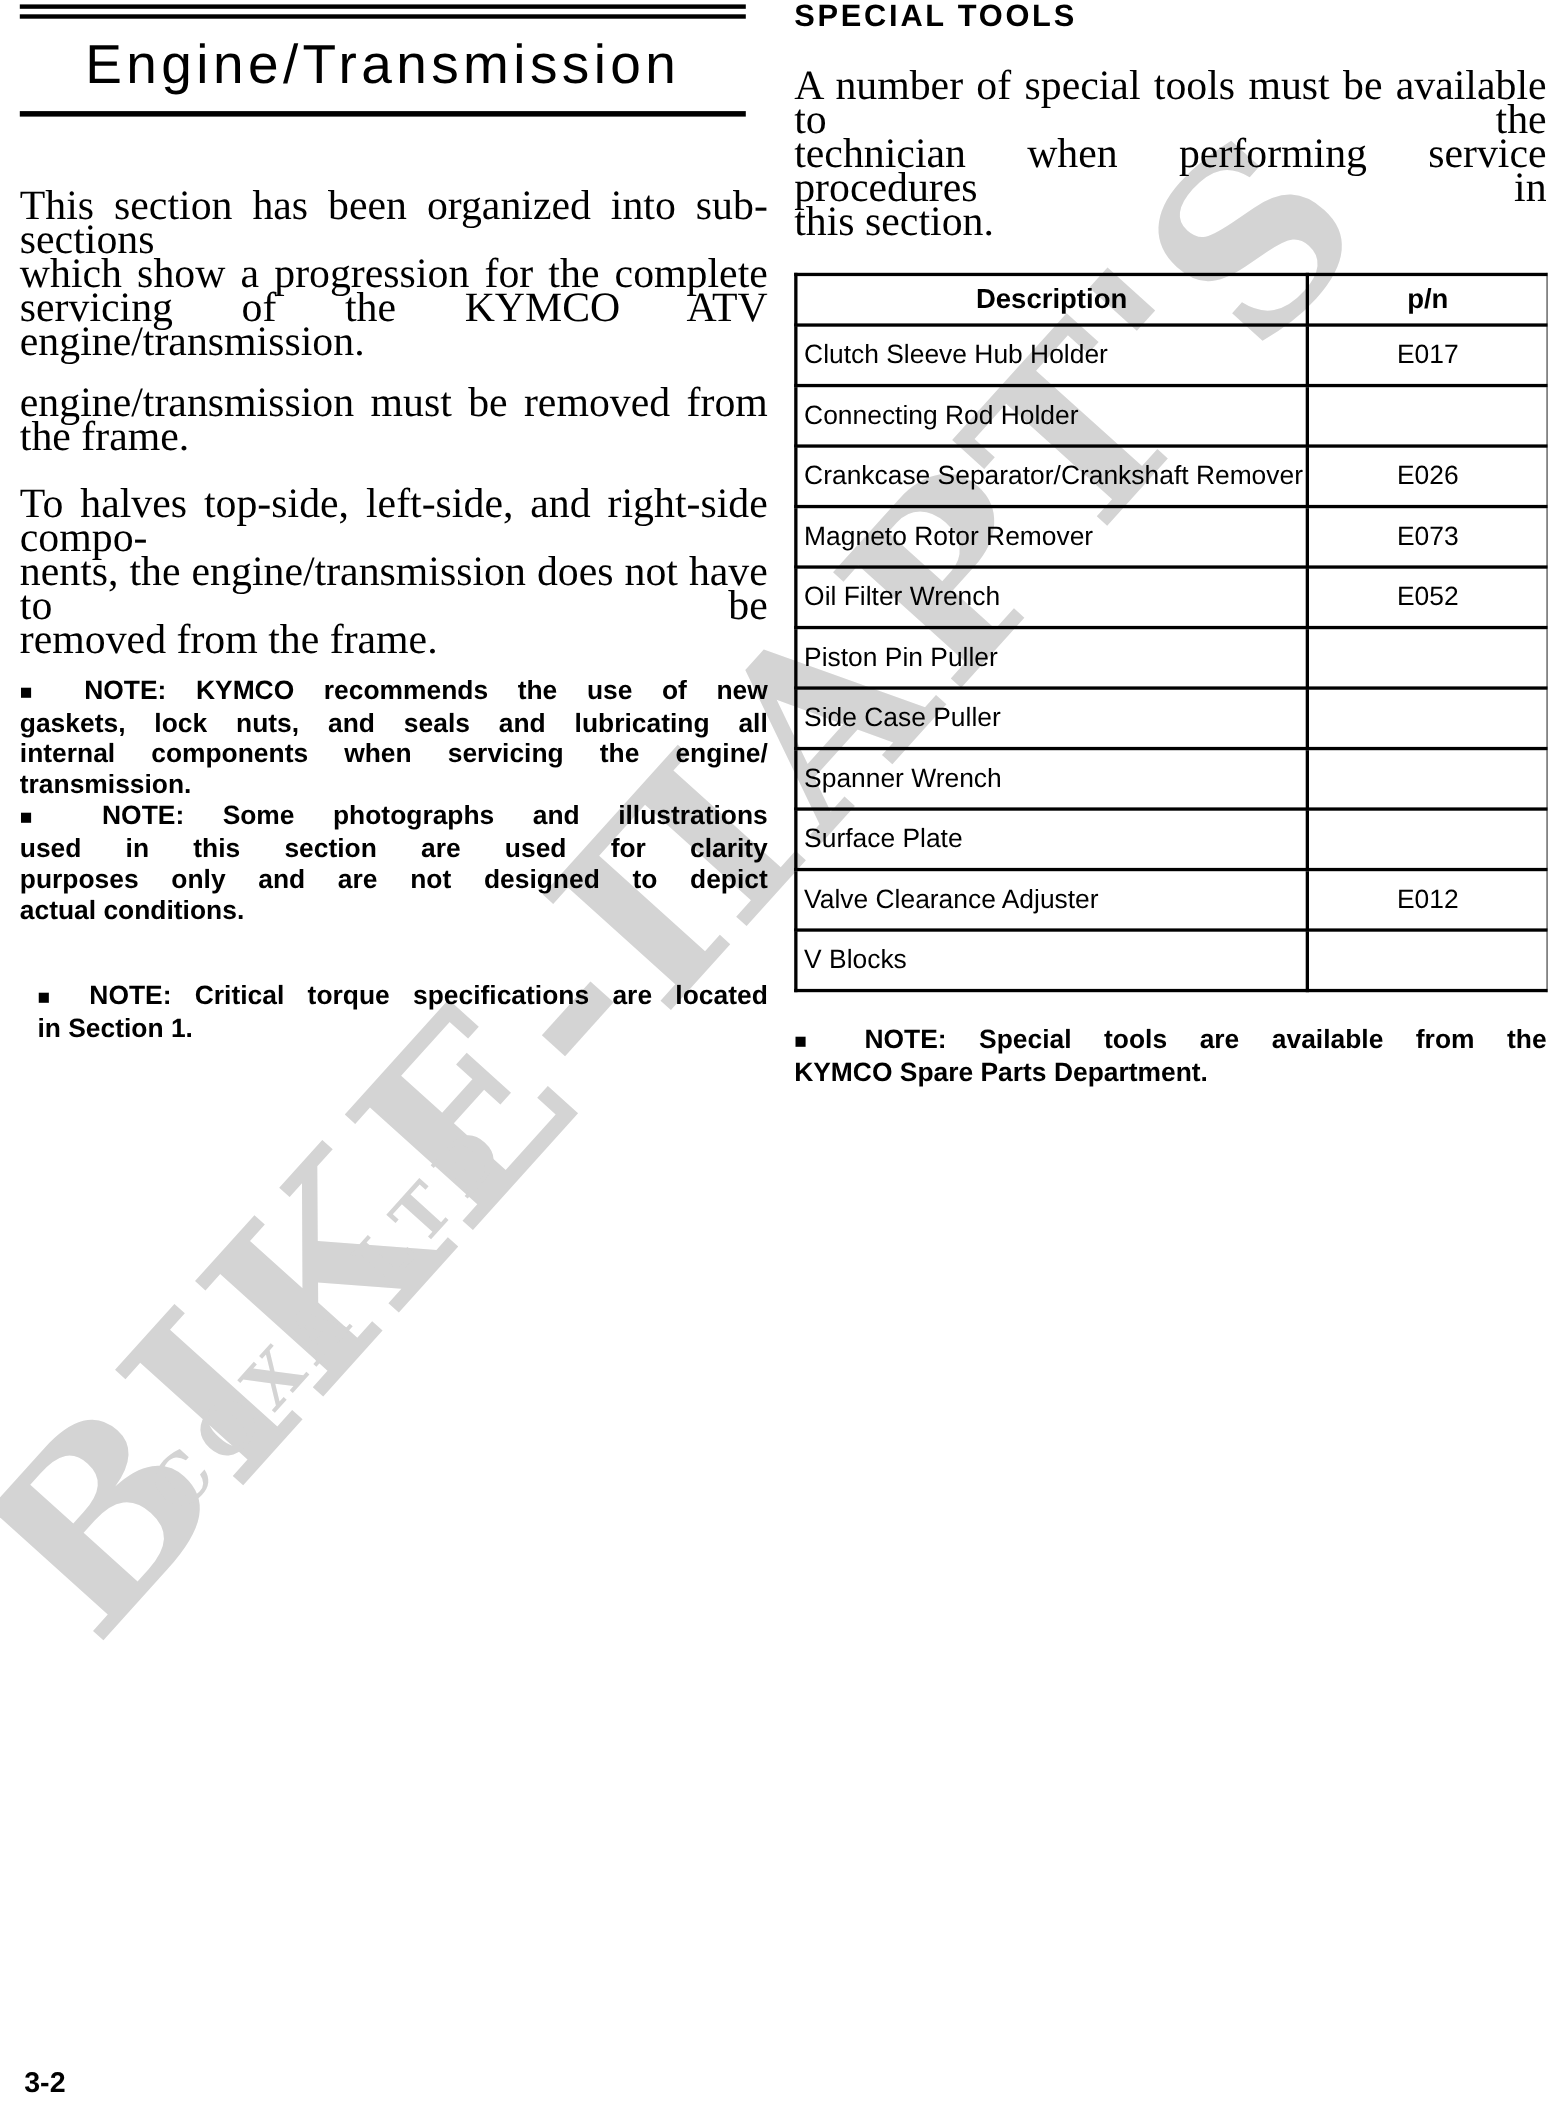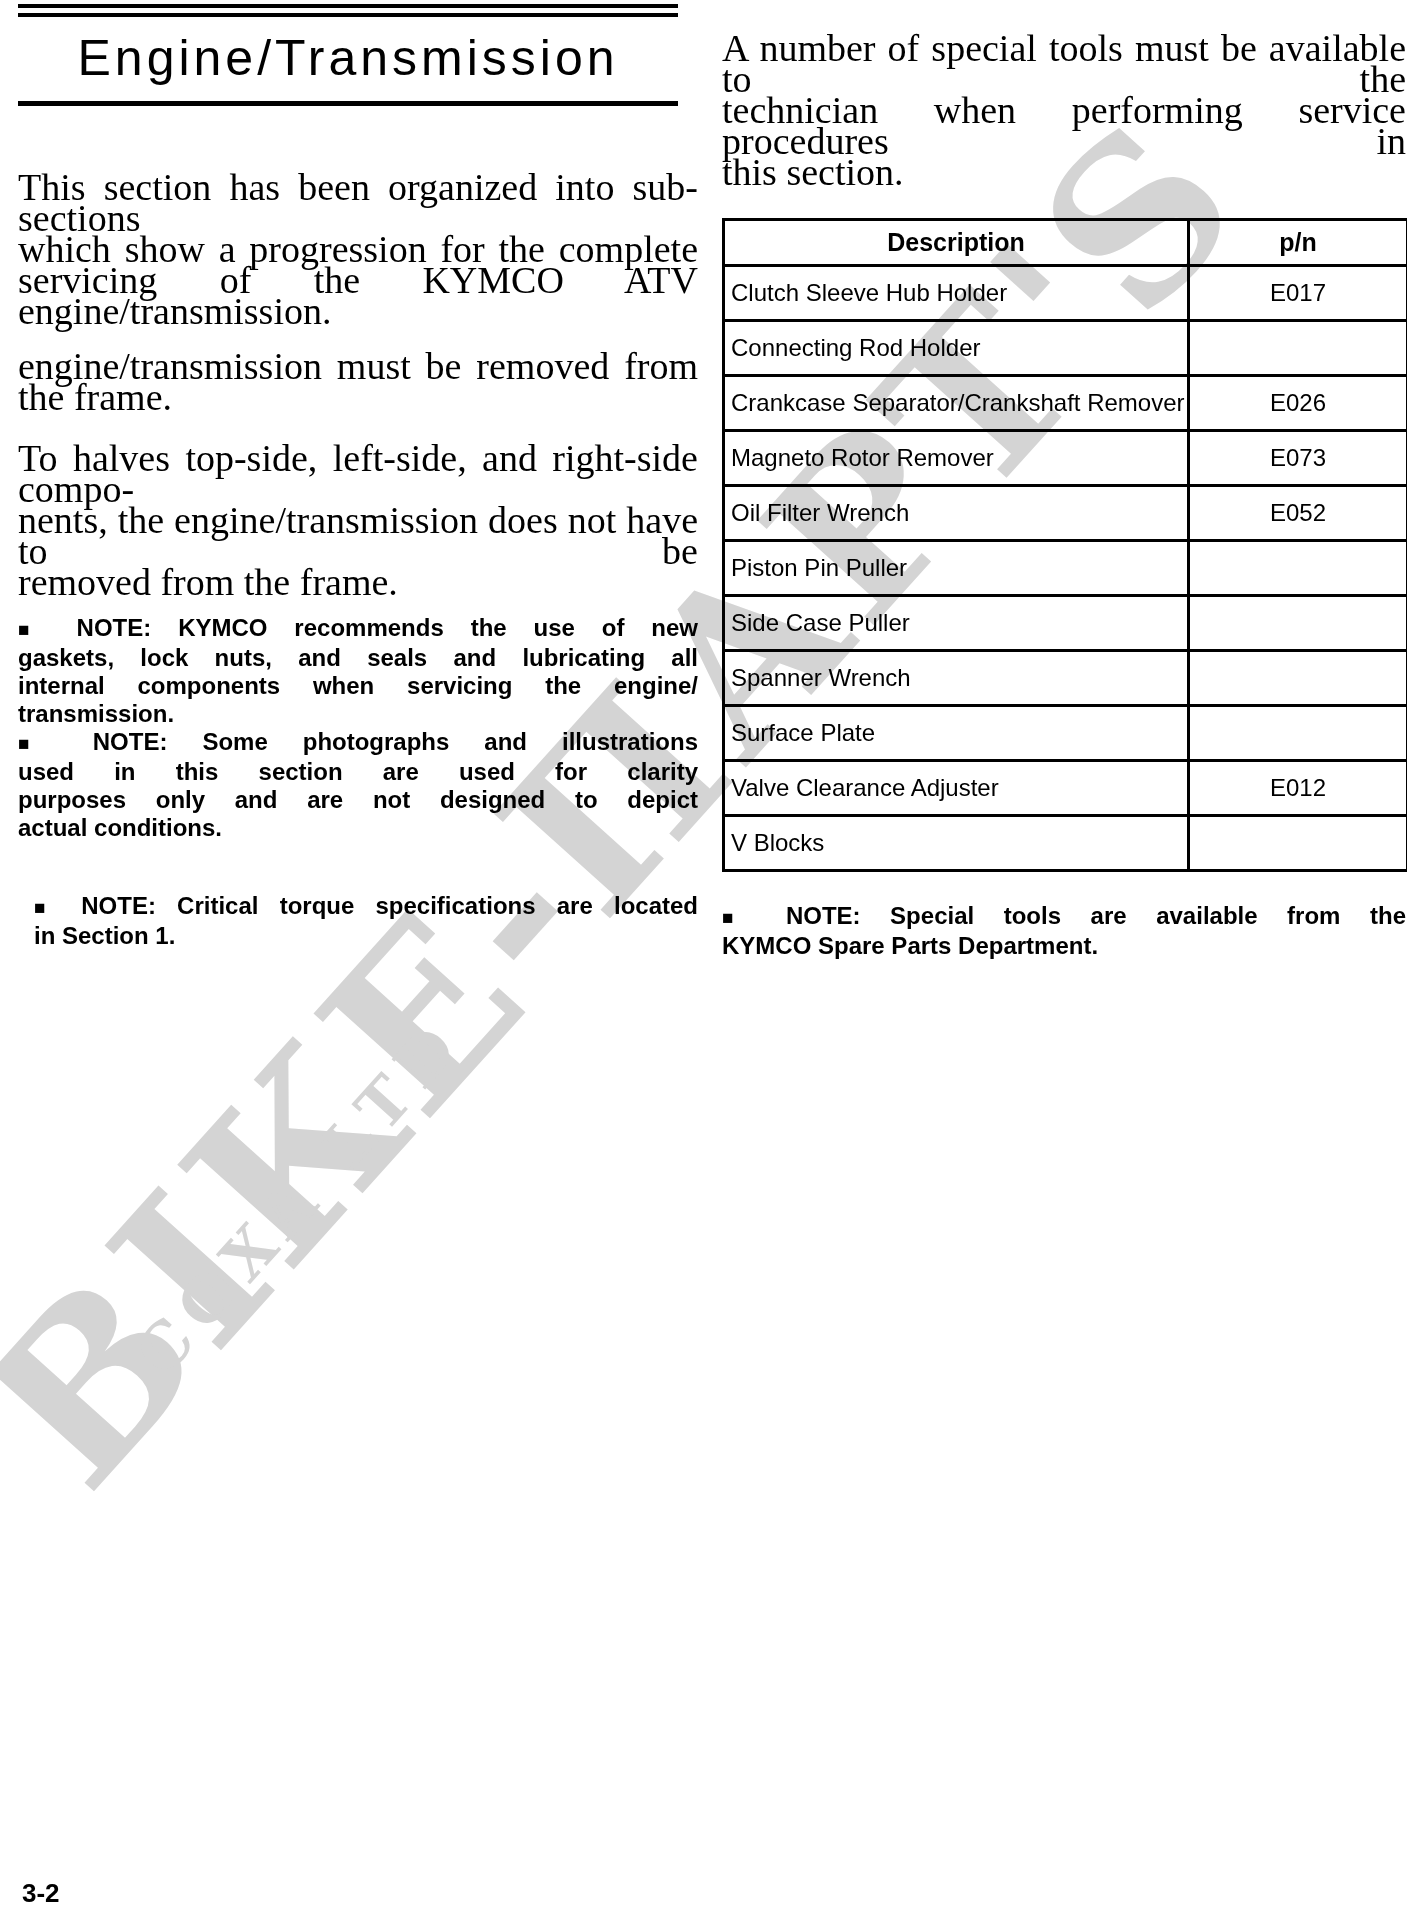--- a/index.html
+++ b/index.html
@@ -99,20 +99,21 @@
         <div class="jline">purposes only and are not designed to depict</div>
         <div class="jline last">actual conditions.</div>
       </div>
     <div class="note n3">
         <div class="jline"><span class="sq">■</span> <span>NOTE: Critical torque specifications are located</span></div>
         <div class="jline last">in Section 1.</div>
       </div>
   </div>
 
   <div class="right-col">
+    <h2 class="tools-heading">SPECIAL TOOLS</h2>
 
     <div class="serif-para intro">
         <div class="jline">A number of special tools must be available to the</div>
         <div class="jline">technician when performing service procedures in</div>
         <div class="jline last">this section.</div>
       </div>
 
     <table class="tools">
       <colgroup>
           <col style="width:465px">

